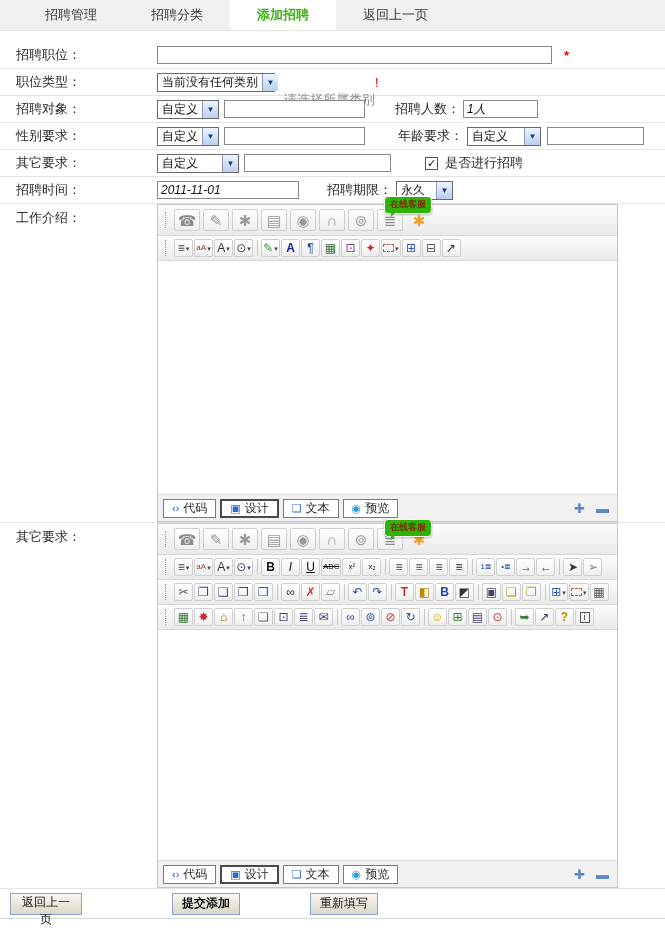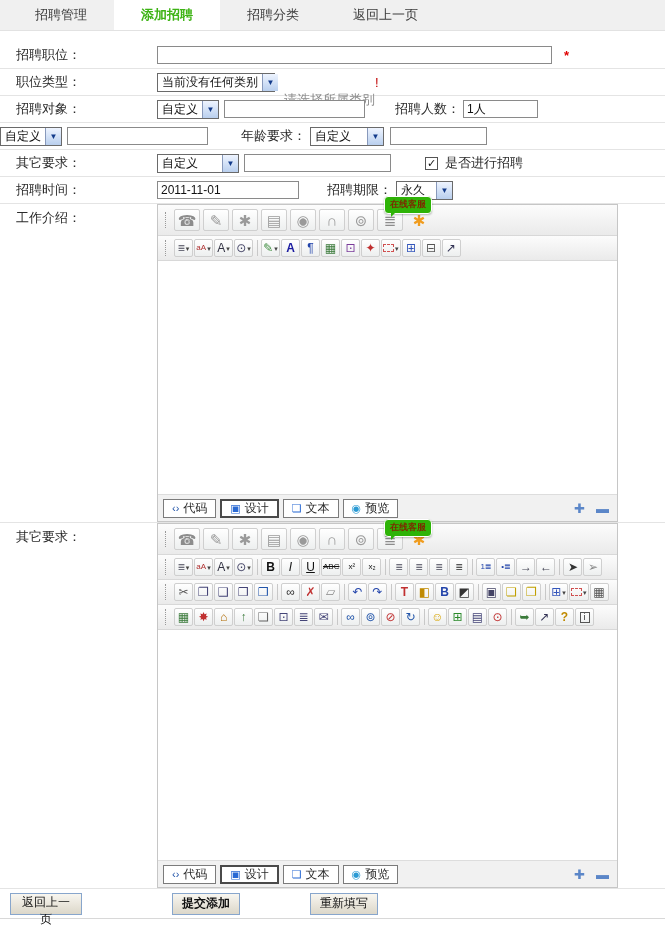--- a/index.html
+++ b/index.html
@@ -1,31 +1,31 @@
 <!DOCTYPE html>
 <html><head>
 <meta charset="utf-8">
 <style>
   * { box-sizing: border-box; margin: 0; padding: 0; }
   body {
     width: 665px; height: 935px; overflow: hidden; background: #fff;
     font-family: "Liberation Sans", "DejaVu Sans", sans-serif; color: #2b2b2b;
   }
   
-  .tabbar { height: 31px; background: #f0f0f0; display: flex; border-bottom: 1px solid #e2e2e2; padding-left: 8px; }
+  .tabbar { height: 31px; background: #f0f0f0; display: flex; border-bottom: 1px solid #e2e2e2; padding-left: 18px; }
   .tab { padding: 0 27px; line-height: 30px; font-size: 13px; color: #3c3c3c; cursor: default; }
   .tab.active { background: #fff; color: #3db314; font-weight: bold; }
   .gap { height: 11px; }
   
   .row { display: flex; align-items: center; height: 27px; border-bottom: 1px solid #e4e4e4; }
   .row-editor { height: auto; align-items: flex-start; }
   .row-label { width: 157px; flex: none; padding-left: 16px; font-size: 13px; color: #2b2b2b; }
   .row-editor .row-label { padding-top: 5px; }
   .inline-label { font-size: 13px; color: #2b2b2b; white-space: nowrap; }
-  .xinput { border: 1px solid #8a8a8a; height: 18px; font-size: 12px; padding: 0 3px; background: #fff; font-family: inherit; color: #111; }
+  .xinput { border: 1px solid #8a8a8a; height: 18px; font-size: 12px; padding: 0 3px; background: #fff; font-family: inherit; color: #111; font-style: italic; }
   .xselect { display: inline-flex; align-items: center; justify-content: space-between; border: 1px solid #6a6a6a; background: #fff; height: 19px; }
   .xs-text { padding: 0 4px; font-size: 12px; white-space: nowrap; color: #111; }
   .xs-btn { width: 16px; height: 17px; background: linear-gradient(#eef4ff, #b9cfee); border-left: 1px solid #8899bb; display: flex; align-items: center; justify-content: center; font-size: 8px; color: #123a8a; flex: none; }
   .req { color: #e00000; margin-left: 12px; font-weight: bold; font-size: 13px; }
   .hint { color: #8a8a8a; font-size: 13px; margin-left: 9px; margin-top: 35px; }
   .hint-mark { color: #c00000; font-size: 13px; }
   .checkbox { width: 13px; height: 13px; border: 1px solid #555; background: #fff; display: inline-flex; align-items: center; justify-content: center; font-size: 11px; font-weight: bold; color: #111; line-height: 1; }
   .cb-label { font-size: 13px; margin-left: 7px; }
   
   .editor { position: relative; width: 461px; border: 1px solid #c6c6c6; background: #fff; margin-top: 0; }
@@ -51,22 +51,22 @@
   
   .footer { display: flex; align-items: center; height: 30px; border-bottom: 1px solid #d8d8d8; }
   .fbtn { height: 22px; padding: 0 9px; font-size: 12px; background: linear-gradient(#f8f6f0, #dcd7c9); border: 1px solid #88a6cc; color: #111; font-family: inherit; cursor: default; }
   .fbtn.bold { font-weight: bold; }
 </style>
 </head>
 <body>
 
 <div class="tabbar">
   <span class="tab">招聘管理</span>
+  <span class="tab">招聘分类</span>
   <span class="tab active">添加招聘</span>
-  <span class="tab">招聘分类</span>
   <span class="tab">返回上一页</span>
 </div>
 <div class="gap"></div>
 
 <div class="row">
   <div class="row-label">招聘职位：</div>
   <input class="xinput" style="width: 395px;" value="">
   <span class="req">*</span>
 </div>
 
@@ -85,20 +85,21 @@
   <div class="xselect" style="width:62px">
     <span class="xs-text">自定义</span>
     <span class="xs-btn">▼</span>
   </div>
   <input class="xinput" style="width: 141px; margin-left: 5px;" value="">
   <span class="inline-label" style="margin-left:30px">招聘人数：</span>
   <input class="xinput" style="width: 75px; margin-left: 3px;" value="1人">
 </div>
 
 <div class="row">
+  <div class="row-label">性别要求：</div>
   <div class="xselect" style="width:62px">
     <span class="xs-text">自定义</span>
     <span class="xs-btn">▼</span>
   </div>
   <input class="xinput" style="width: 141px; margin-left: 5px;" value="">
   <span class="inline-label" style="margin-left:33px">年龄要求：</span>
   <div class="xselect" style="width:74px;margin-left:4px">
     <span class="xs-text">自定义</span>
     <span class="xs-btn">▼</span>
   </div>

